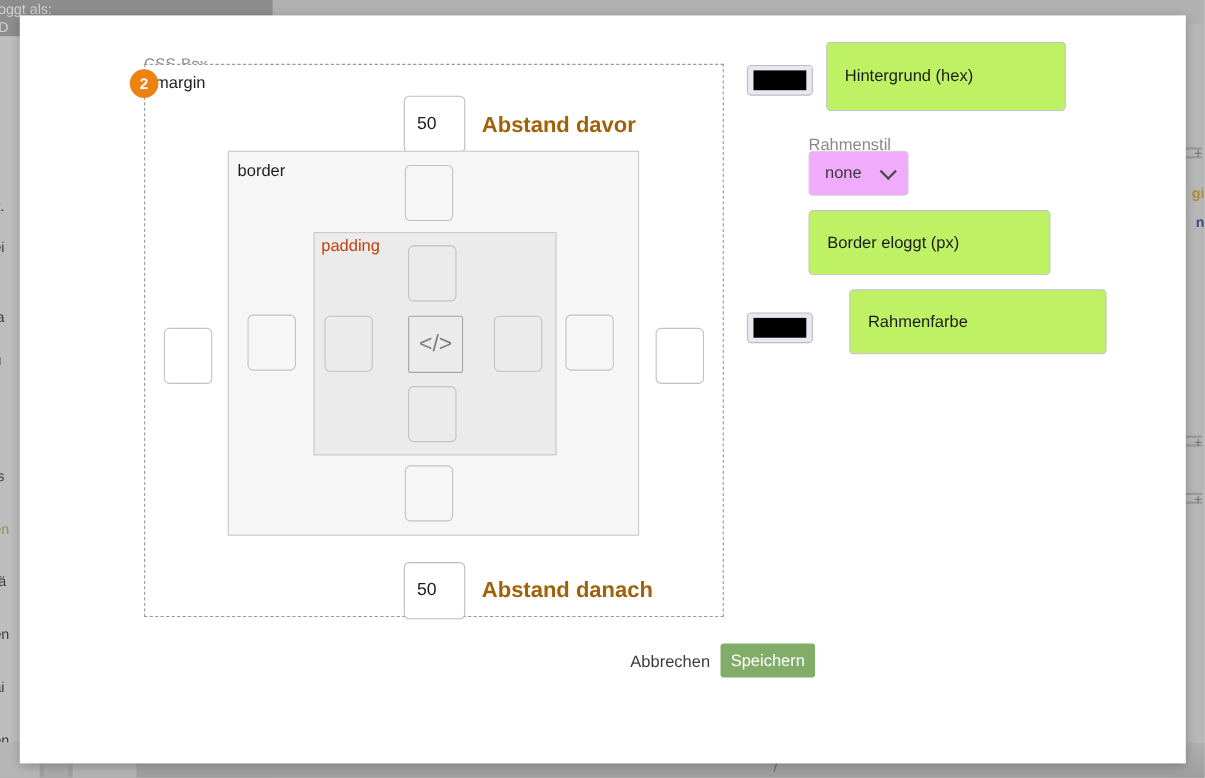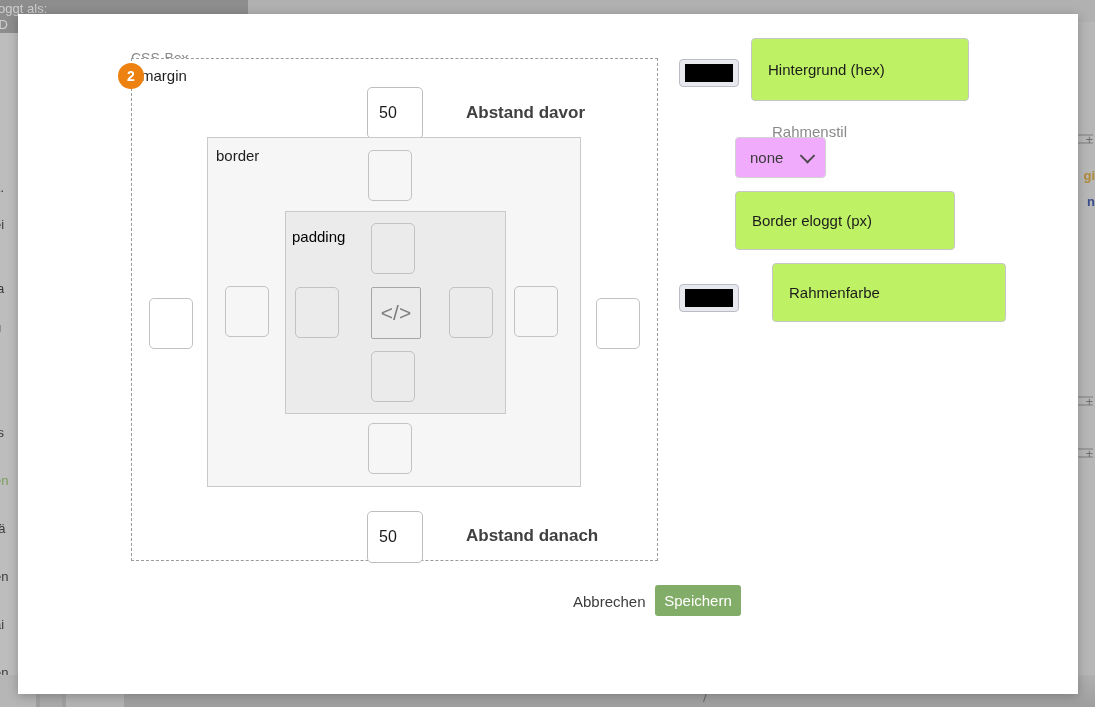--- a/index.html
+++ b/index.html
@@ -111,22 +111,22 @@
     position: absolute; left: 8px; top: 9px;
     font-size: 15px; color: #1d1d1d;
   }
 
   .padding-box {
     position: absolute; left: 77px; top: 73px;
     width: 221px; height: 203px;
     background: #ebebeb; border: 1px solid #c9c9c9;
   }
   .padding-lbl {
-    position: absolute; left: 6px; top: 16px;
-    font-size: 15px; color: #000000;
+    position: absolute; left: 6px; top: 3px;
+    font-size: 15px; color: #c2410c;
   }
 
   
   .slot {
     position: absolute;
     width: 44px; height: 51px;
     border: 1px solid #c2c2c2; border-radius: 5px;
     background: transparent;
   }
   .slot.code {
@@ -142,23 +142,22 @@
     position: absolute;
     width: 56px; height: 52px;
     border: 1px solid #bdbdbd; border-radius: 5px;
     background: #fff;
     display: flex; align-items: center;
     padding-left: 11px;
     font-size: 16px; color: #1c1c1c;
   }
   .sidelabel {
     position: absolute;
-    font-size: 17px; font-weight: bold; color: #404040;
+    font-size: 20px; font-weight: bold; color: #a16207;
     white-space: nowrap;
-    margin-left: 28px;
   }
 
   
   .swatch {
     position: absolute;
     width: 60px; height: 28px;
     background: #e8e8ef;
     border: 1px solid #bcbcc6;
     border-radius: 4px;
     padding: 4px 5px;
@@ -297,21 +296,21 @@
         <div class="slot" style="left:85px; top:139px;"></div>
       </div>
     </div>
   </div>
 
   <div class="swatch" style="left:661px; top:45px;">
     <i></i>
   </div>
   <div class="textfield" style="left:733px; top:24px; width:218px; height:63px;">Hintergrund (hex)</div>
 
-  <div class="fieldlabel" style="left:754px; top:109px;">Rahmenstil</div>
+  <div class="fieldlabel" style="left:717px; top:109px;">Rahmenstil</div>
   <div class="selectbox" style="left:717px; top:123px; width:91px; height:41px;">
     <span>none</span>
     <span class="chev"></span>
   </div>
 
   <div class="textfield" style="left:717px; top:177px; width:220px; height:59px;">Border eloggt (px)</div>
 
   <div class="swatch" style="left:661px; top:270px;">
     <i></i>
   </div>

